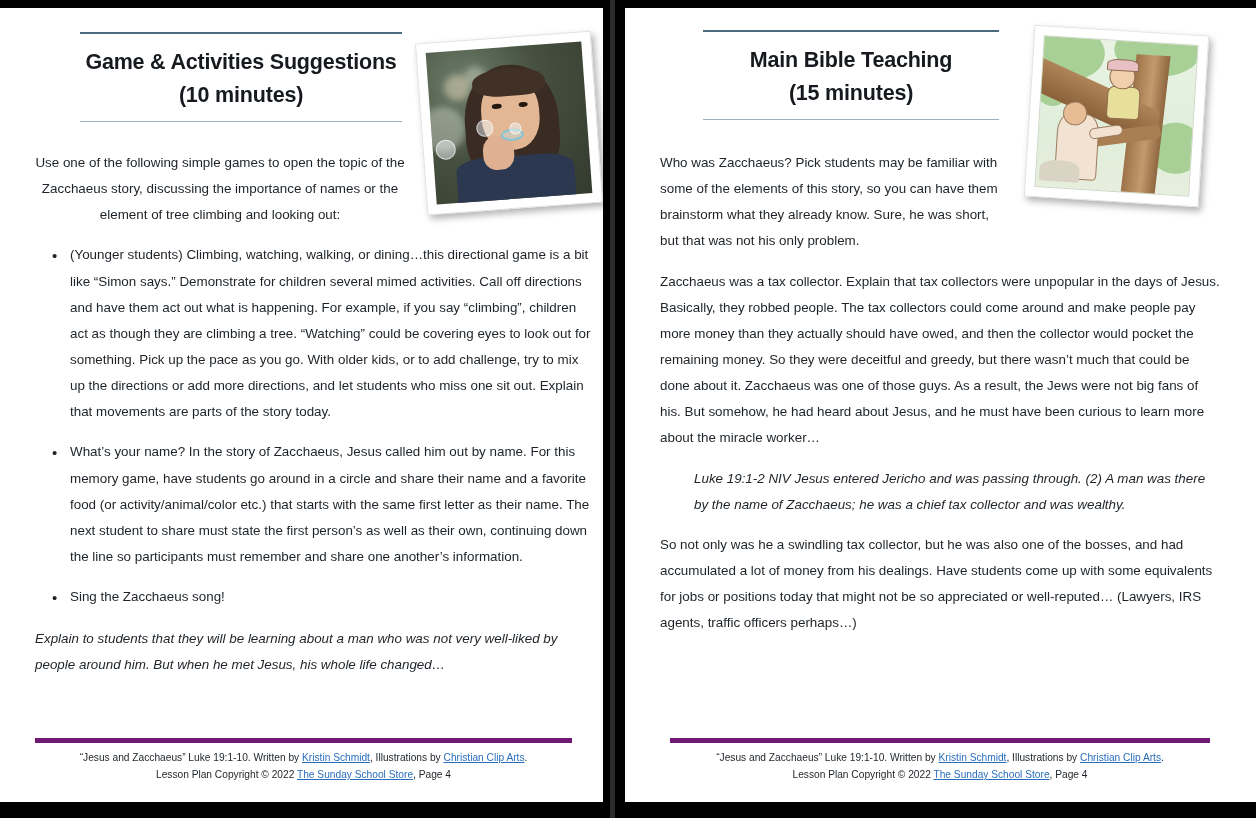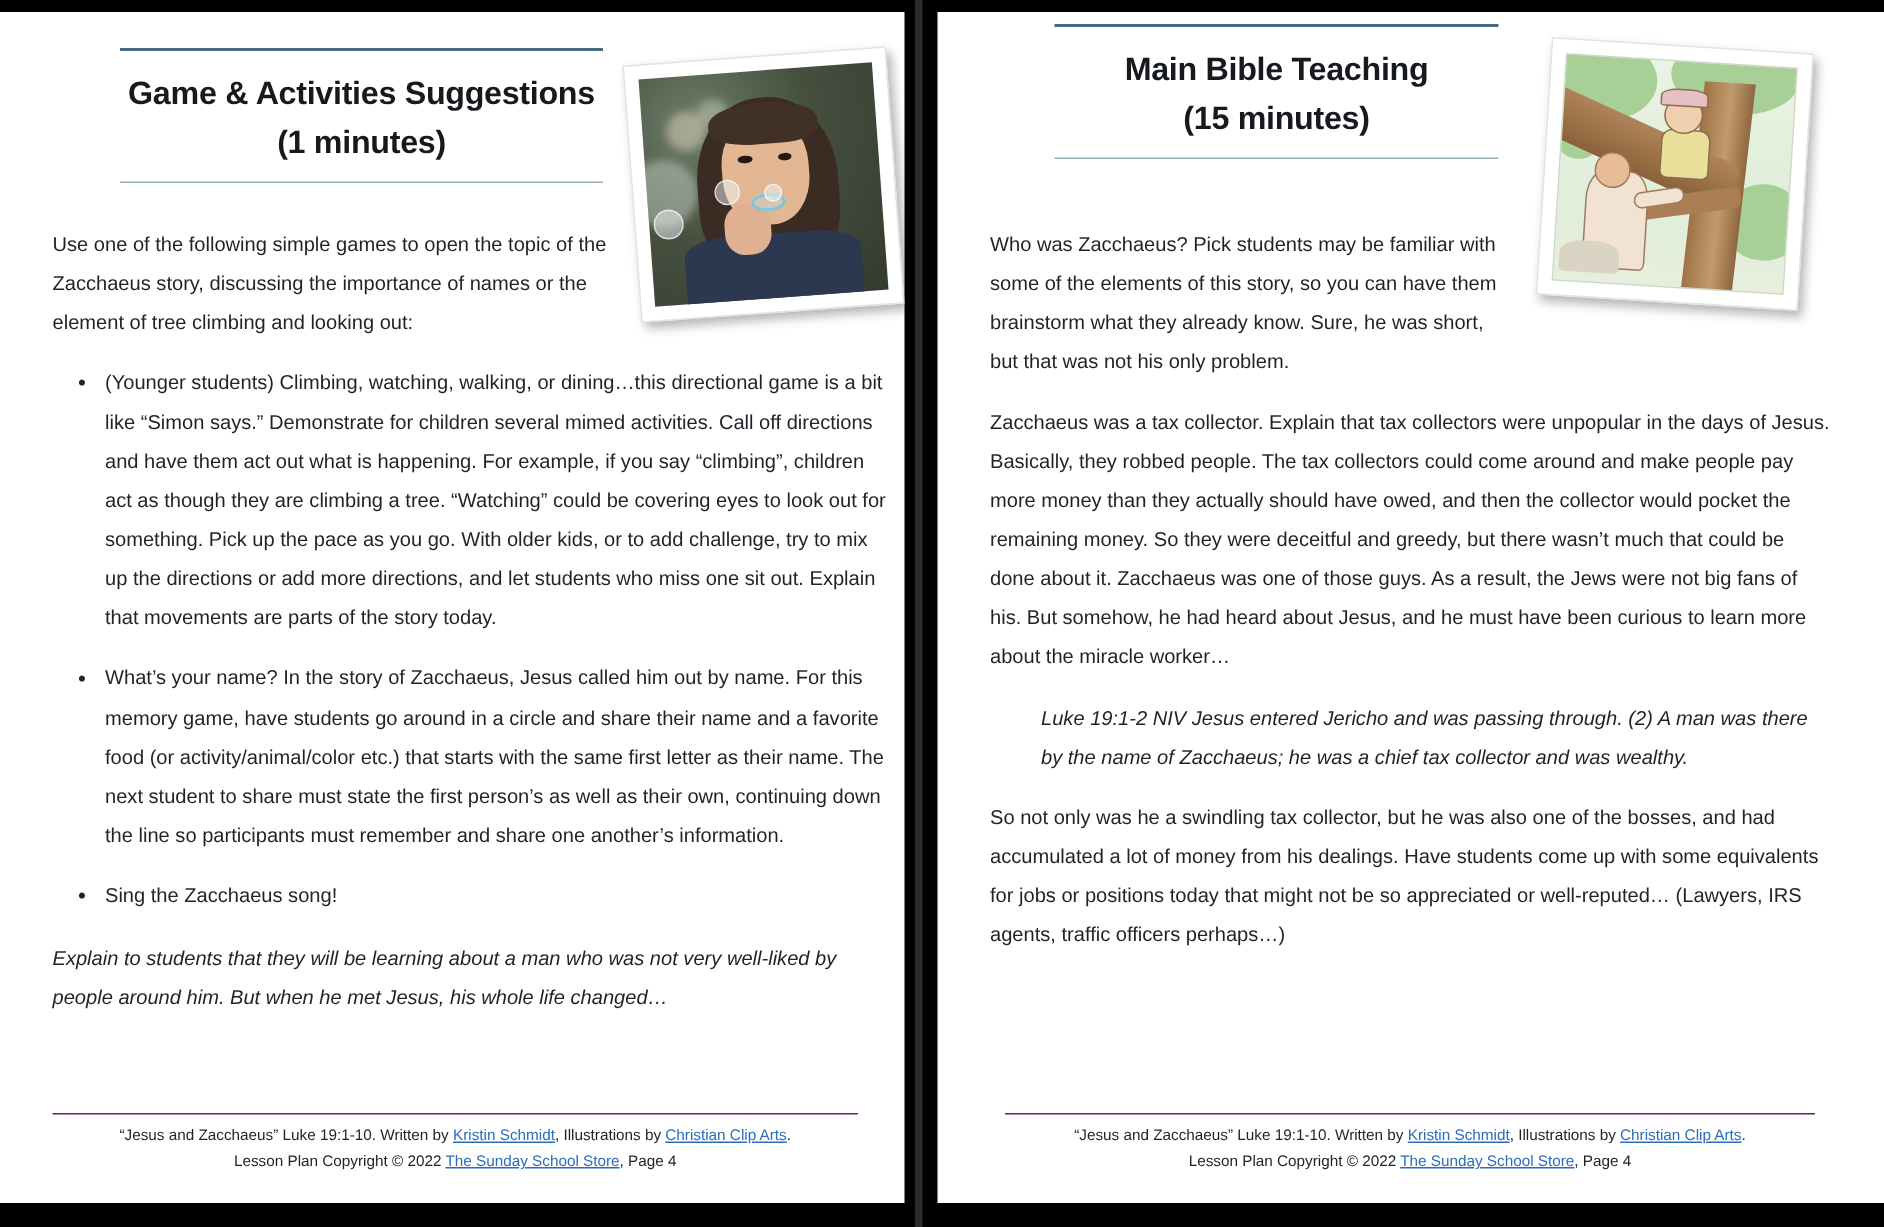--- a/index.html
+++ b/index.html
@@ -52,21 +52,21 @@
 
   
   .header {
     position: absolute;
     border-top: 2px solid #4b6b80;
     border-bottom: 1px solid #9bb0bd;
     text-align: center;
     padding: 12px 0 10px 0;
   }
   .page.left  .header { left: 80px; top: 24px; width: 322px; }
-  .page.right .header { left: 703px; top: 8px; width: 296px; }
+  .page.right .header { left: 703px; top: 22px; width: 296px; }
   
   .page.right .header { left: 78px; }
 
   .header h1 {
     font-size: 21.5px;
     font-weight: bold;
     line-height: 1.52;
     letter-spacing: -0.2px;
     color: #161a1e;
   }
@@ -252,32 +252,32 @@
   .content ul li:last-child { margin-bottom: 16px; }
 
   .scripture {
     font-style: italic;
     margin: 0 0 14px 0;
     padding-left: 34px;
     padding-right: 6px;
   }
 
   
-  .page.left  .intro { width: 370px; }
+  .page.left  .intro { width: 370px; text-align: center; }
   .page.right .intro { width: 345px; }
 
   
   .footer {
     position: absolute;
     bottom: 18px;
     text-align: center;
     font-size: 10.2px;
     line-height: 1.65;
     color: #1d2328;
-    border-top: 1px solid #701a75;
+    border-top: 5px solid #701a75;
     padding-top: 7px;
   }
   .page.left  .footer { left: 35px; width: 537px; }
   .page.right .footer { left: 45px; width: 540px; }
 
   .footer a {
     color: #2a6ebb;
     text-decoration: underline;
     cursor: pointer;
   }
@@ -288,21 +288,21 @@
 <div id="spread">
 
   <div id="gutter"></div>
 
   <div class="page left">
     <div class="page-inner">
 
       <div class="header">
         <h1>
           <span>Game &amp; Activities Suggestions</span>
-          <span class="line2">(1 minutes)</span>
+          <span class="line2">(10 minutes)</span>
         </h1>
       </div>
 
       <div class="photo-frame photo-left">
         <div class="art bubbles-scene">
           <div class="bg-blur-1"></div>
           <div class="bg-blur-2"></div>
           <div class="bg-blur-3"></div>
           <div class="hair"></div>
           <div class="face"></div>

